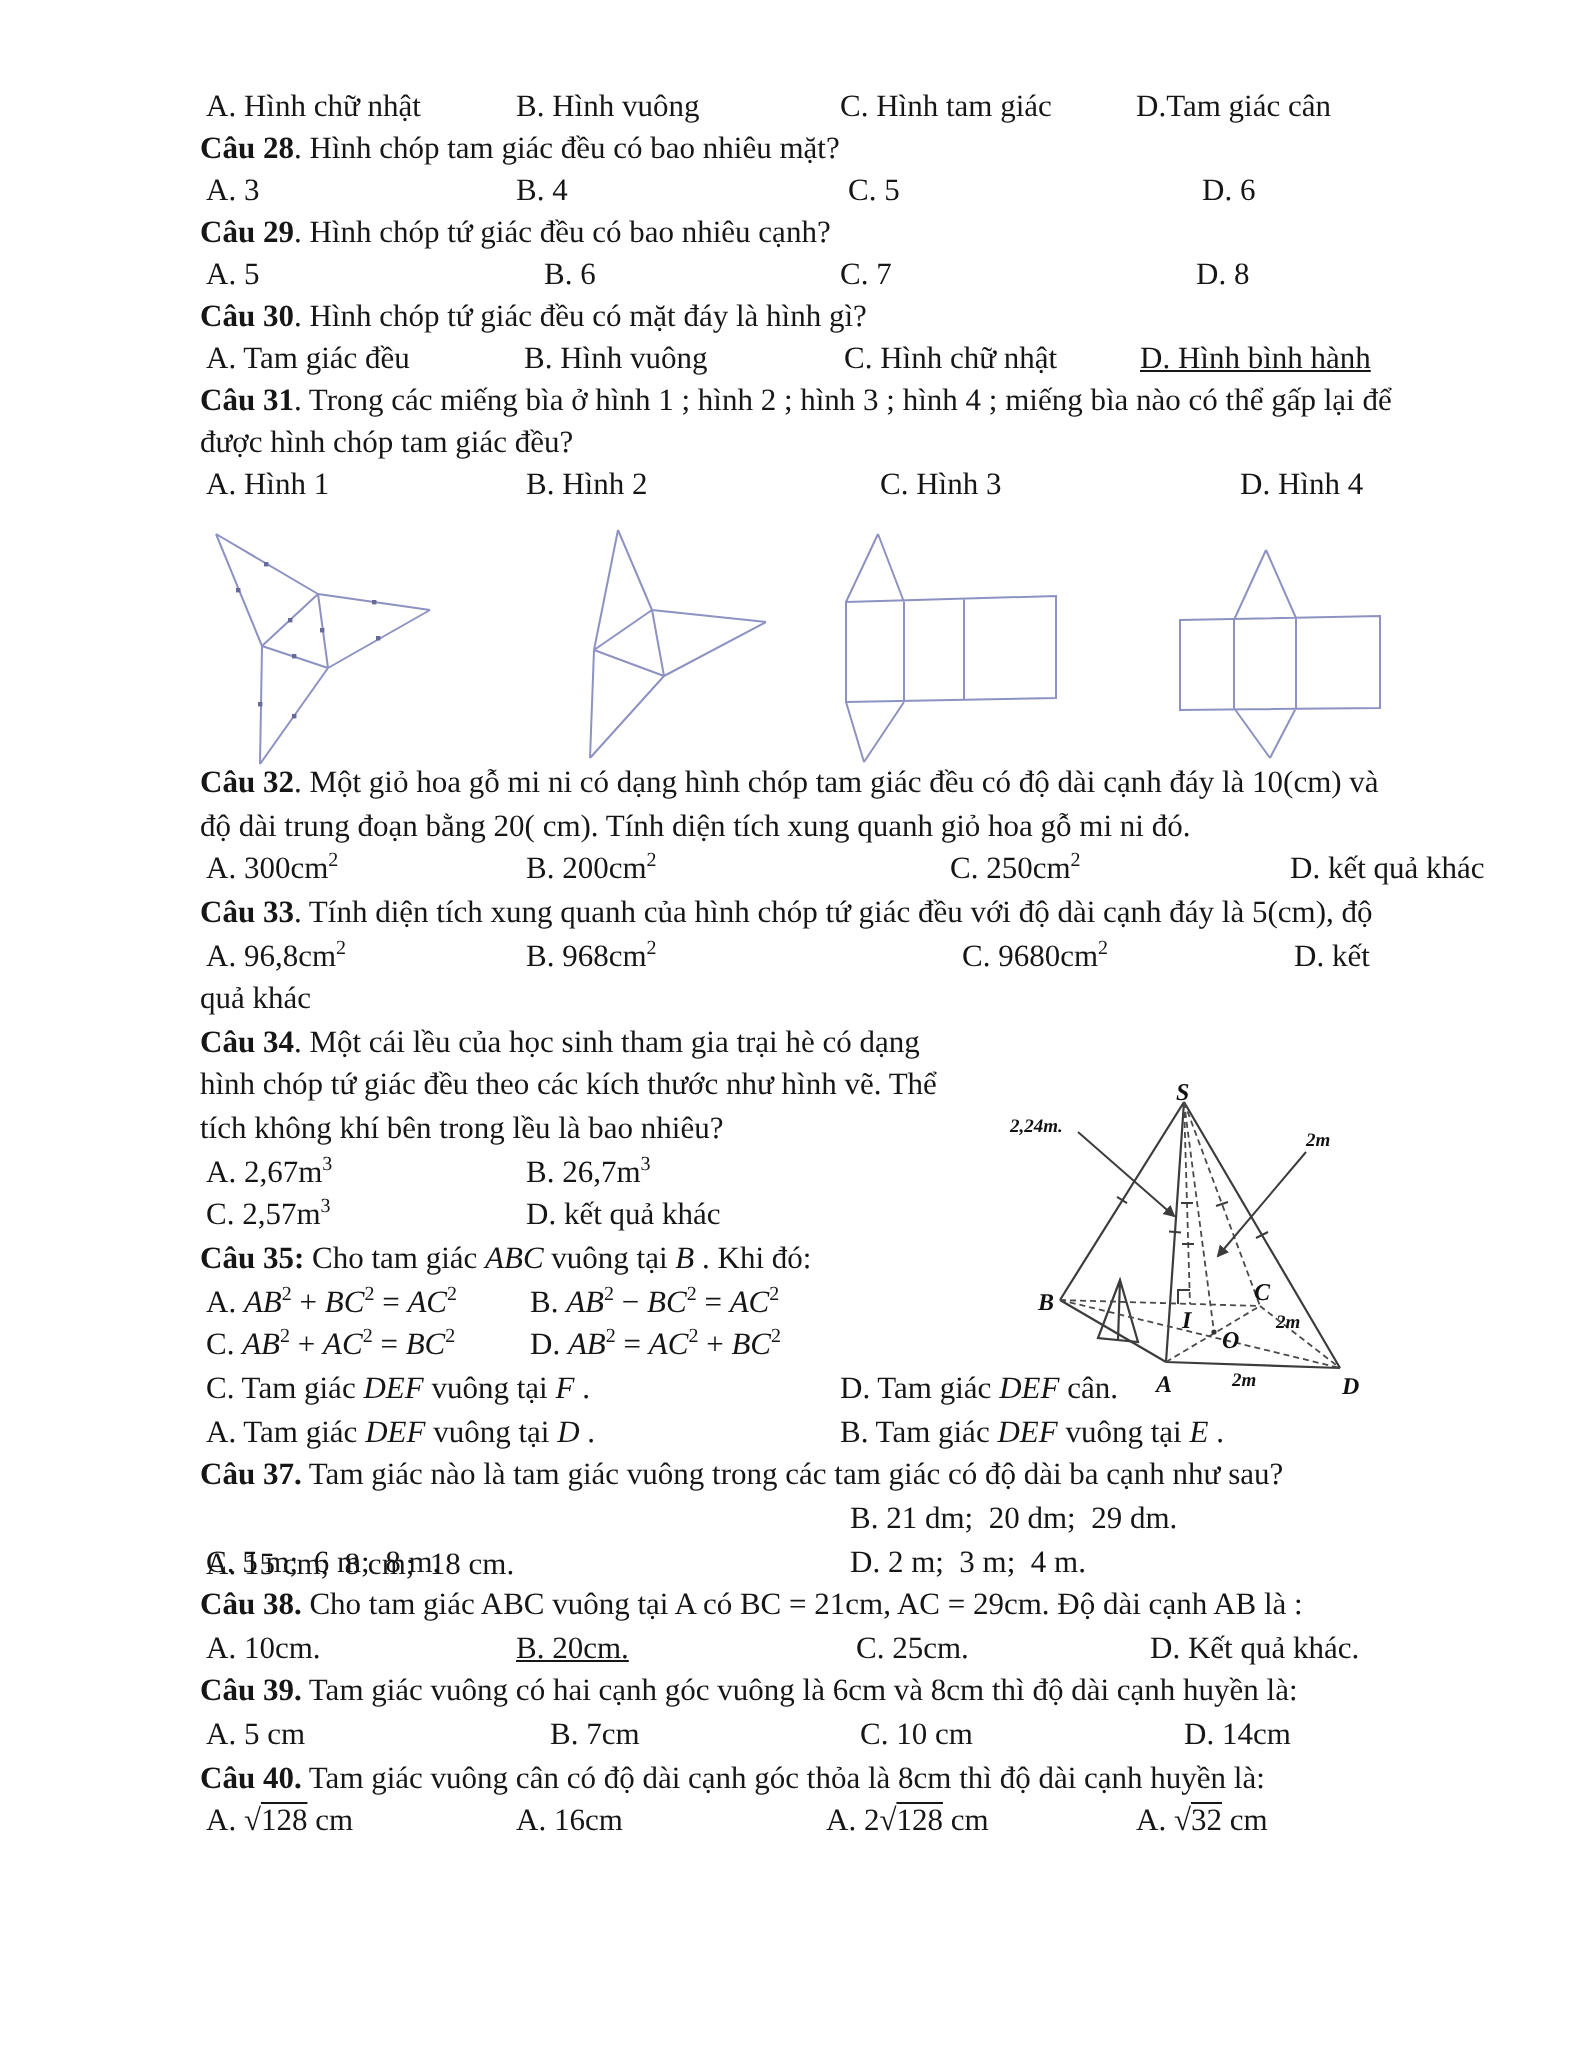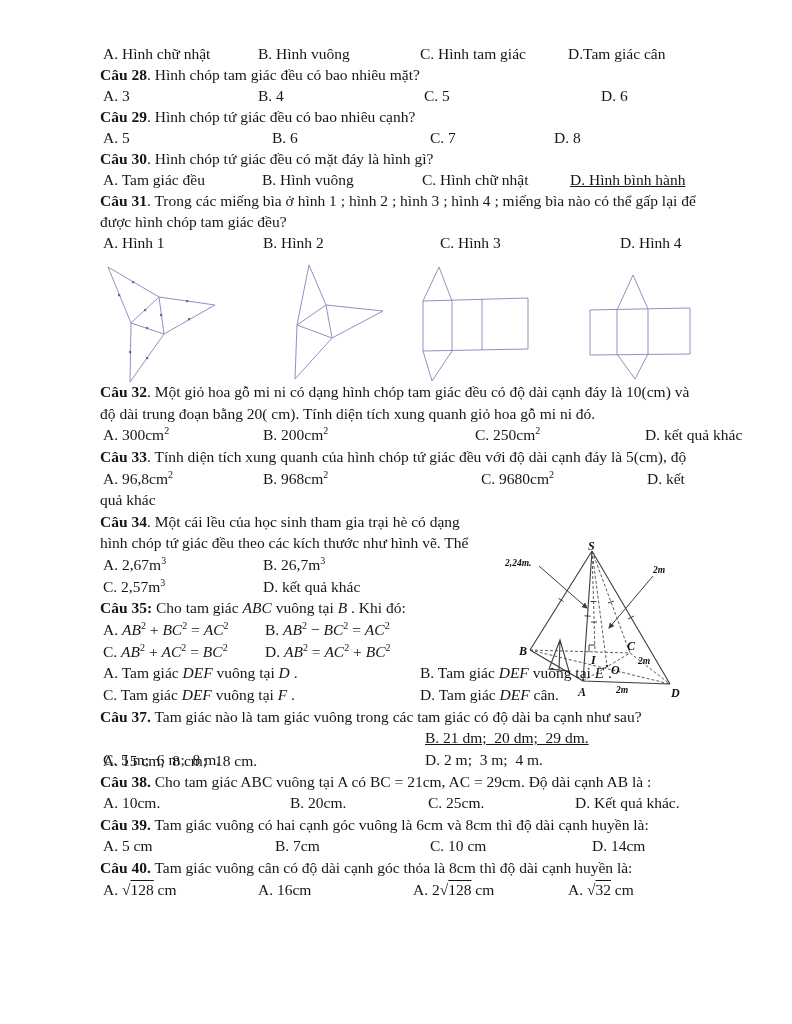--- a/index.html
+++ b/index.html
@@ -68,21 +68,21 @@
       <text class="pylabel" x="150" y="31" font-size="9.5">2m</text>
       <text class="pylabel" x="135" y="122" font-size="9.5">2m</text>
       <text class="pylabel" x="113" y="151" font-size="9.5">2m</text>
     </g>
   </svg>
 
 <div class="ln lna"><span class="opt" style="left: 3px;"><span>A. Hình chữ nhật</span></span><span class="opt" style="left: 158px;"><span>B. Hình vuông</span></span><span class="opt" style="left: 320px;"><span>C. Hình tam giác</span></span><span class="opt" style="left: 468px;"><span>D.Tam giác cân</span></span></div>
     <div class="ln lna"><span class="b">Câu 28</span><span>. Hình chóp tam giác đều có bao nhiêu mặt?</span></div>
     <div class="ln lna"><span class="opt" style="left: 3px;"><span>A. 3</span></span><span class="opt" style="left: 158px;"><span>B. 4</span></span><span class="opt" style="left: 324px;"><span>C. 5</span></span><span class="opt" style="left: 485px; margin-left: 16px;"><span>D. 6</span></span></div>
     <div class="ln lna"><span class="b">Câu 29</span><span>. Hình chóp tứ giác đều có bao nhiêu cạnh?</span></div>
-    <div class="ln lna"><span class="opt" style="left: 3px;"><span>A. 5</span></span><span class="opt" style="left: 172px;"><span>B. 6</span></span><span class="opt" style="left: 330px;"><span>C. 7</span></span><span class="opt" style="left: 454px;"><span>D. 8</span></span></div>
+    <div class="ln lna"><span class="opt" style="left: 3px;"><span>A. 5</span></span><span class="opt" style="left: 172px;"><span>B. 6</span></span><span class="opt" style="left: 320px;"><span>C. 7</span></span><span class="opt" style="left: 498px;"><span>D. 8</span></span></div>
     <div class="ln lna"><span class="b">Câu 30</span><span>. Hình chóp tứ giác đều có mặt đáy là hình gì?</span></div>
     <div class="ln lna"><span class="opt" style="left: 3px;"><span>A. Tam giác đều</span></span><span class="opt" style="left: 162px;"><span>B. Hình vuông</span></span><span class="opt" style="left: 322px;"><span>C. Hình chữ nhật</span></span><span class="opt" style="left: 470px; text-decoration: underline;"><span>D. Hình bình hành</span></span></div>
     <div class="ln lna"><span class="b">Câu 31</span><span>. Trong các miếng bìa ở hình 1 ; hình 2 ; hình 3 ; hình 4 ; miếng bìa nào có thể gấp lại để</span></div>
     <div class="ln lna"><span>được hình chóp tam giác đều?</span></div>
     <div class="ln lna"><span class="opt" style="left: 3px;"><span>A. Hình 1</span></span><span class="opt" style="left: 163px;"><span>B. Hình 2</span></span><span class="opt" style="left: 340px;"><span>C. Hình 3</span></span><span class="opt" style="left: 520px;"><span>D. Hình 4</span></span></div>
     <div id="figrow">
     <svg style="left:-10px;top:7px" width="132" height="126" viewBox="0 0 132 126">
       <path class="netline" d="M18 7 L69 37 M18 7 L41 63 M69 37 L41 63 M69 37 L74 74 M41 63 L74 74 M69 37 L125 45 M125 45 L74 74 M41 63 L40 122 M40 122 L74 74"></path>
       <g>
         <rect class="netdot" x="42" y="21" width="2.2" height="2.2"></rect>
@@ -107,29 +107,30 @@
     </svg>
   </div>
     <div class="ln lnb"><span class="b">Câu 32</span><span>. Một giỏ hoa gỗ mi ni có dạng hình chóp tam giác đều có độ dài cạnh đáy là 10(cm) và</span></div>
     <div class="ln lnb"><span>độ dài trung đoạn bằng 20( cm). Tính diện tích xung quanh giỏ hoa gỗ mi ni đó.</span></div>
     <div class="ln lnb"><span class="opt" style="left: 3px;"><span>A. 300cm</span><span class="sup">2</span></span><span class="opt" style="left: 163px;"><span>B. 200cm</span><span class="sup">2</span></span><span class="opt" style="left: 375px;"><span>C. 250cm</span><span class="sup">2</span></span><span class="opt" style="left: 545px;"><span>D. kết quả khác</span></span></div>
     <div class="ln lnb"><span class="b">Câu 33</span><span>. Tính diện tích xung quanh của hình chóp tứ giác đều với độ dài cạnh đáy là 5(cm), độ</span></div>
     <div class="ln lnb"><span class="opt" style="left: 3px;"><span>A. 96,8cm</span><span class="sup">2</span></span><span class="opt" style="left: 163px;"><span>B. 968cm</span><span class="sup">2</span></span><span class="opt" style="left: 381px;"><span>C. 9680cm</span><span class="sup">2</span></span><span class="opt" style="left: 547px;"><span>D. kết</span></span></div>
     <div class="ln lnb"><span>quả khác</span></div>
     <div class="ln lnb"><span class="b">Câu 34</span><span>. Một cái lều của học sinh tham gia trại hè có dạng</span></div>
     <div class="ln lnb"><span>hình chóp tứ giác đều theo các kích thước như hình vẽ. Thể</span></div>
+    <div class="ln lnb"><span>tích không khí bên trong lều là bao nhiêu?</span></div>
     <div class="ln lnb"><span class="opt" style="left: 3px;"><span>A. 2,67m</span><span class="sup">3</span></span><span class="opt" style="left: 163px;"><span>B. 26,7m</span><span class="sup">3</span></span></div>
     <div class="ln lnb"><span class="opt" style="left: 3px;"><span>C. 2,57m</span><span class="sup">3</span></span><span class="opt" style="left: 163px;"><span>D. kết quả khác</span></span></div>
     <div class="ln lnb"><span class="b">Câu 35:</span><span> Cho tam giác </span><span class="i">ABC</span><span> vuông tại </span><span class="i">B</span><span> . Khi đó:</span></div>
     <div class="ln lnb"><span class="opt" style="left: 3px;"><span>A. </span><span class="i">AB</span><span class="sup">2</span><span> + </span><span class="i">BC</span><span class="sup">2</span><span> = </span><span class="i">AC</span><span class="sup">2</span></span><span class="opt" style="left: 165px;"><span>B. </span><span class="i">AB</span><span class="sup">2</span><span> − </span><span class="i">BC</span><span class="sup">2</span><span> = </span><span class="i">AC</span><span class="sup">2</span></span></div>
     <div class="ln lnb"><span class="opt" style="left: 3px;"><span>C. </span><span class="i">AB</span><span class="sup">2</span><span> + </span><span class="i">AC</span><span class="sup">2</span><span> = </span><span class="i">BC</span><span class="sup">2</span></span><span class="opt" style="left: 165px;"><span>D. </span><span class="i">AB</span><span class="sup">2</span><span> = </span><span class="i">AC</span><span class="sup">2</span><span> + </span><span class="i">BC</span><span class="sup">2</span></span></div>
+    <div class="ln lnb"><span class="opt" style="left: 3px;"><span>C. Tam giác </span><span class="i">DEF</span><span> vuông tại </span><span class="i">F</span><span> .</span></span><span class="opt" style="left: 320px;"><span>D. Tam giác </span><span class="i">DEF</span><span> cân.</span></span></div>
     <div class="ln lnb"><span class="opt" style="left: 3px;"><span>A. Tam giác </span><span class="i">DEF</span><span> vuông tại </span><span class="i">D</span><span> .</span></span><span class="opt" style="left: 320px;"><span>B. Tam giác </span><span class="i">DEF</span><span> vuông tại </span><span class="i">E</span><span> .</span></span></div>
-    <div class="ln lnb"><span class="opt" style="left: 3px;"><span>C. Tam giác </span><span class="i">DEF</span><span> vuông tại </span><span class="i">F</span><span> .</span></span><span class="opt" style="left: 320px;"><span>D. Tam giác </span><span class="i">DEF</span><span> cân.</span></span></div>
     <div class="ln lnb"><span class="b">Câu 37.</span><span> Tam giác nào là tam giác vuông trong các tam giác có độ dài ba cạnh như sau?</span></div>
-    <div class="ln lnb"><span class="opt" style="left: 3px; margin-top: 23px;"><span>A. 15 cm;  8 cm;  18 cm.</span></span><span class="opt" style="left: 325px; text-decoration: underline;"><span>B. 21 dm;  20 dm;  29 dm.</span></span></div>
+    <div class="ln lnb"><span class="opt" style="left: 3px; margin-top: 23px;"><span>A. 15 cm;  8 cm;  18 cm.</span></span><span class="opt" style="left: 325px;"><span>B. 21 dm;  20 dm;  29 dm.</span></span></div>
     <div class="ln lnb"><span class="opt" style="left: 3px;"><span>C. 5 m;  6 m;  8 m.</span></span><span class="opt" style="left: 325px;"><span>D. 2 m;  3 m;  4 m.</span></span></div>
     <div class="ln lnb"><span class="b">Câu 38.</span><span> Cho tam giác ABC vuông tại A có BC = 21cm, AC = 29cm. Độ dài cạnh AB là :</span></div>
-    <div class="ln lnb"><span class="opt" style="left: 3px;"><span>A. 10cm.</span></span><span class="opt" style="left: 190px;"><span>B. 20cm.</span></span><span class="opt" style="left: 328px;"><span>C. 25cm.</span></span><span class="opt" style="left: 475px;"><span>D. Kết quả khác.</span></span></div>
+    <div class="ln lnb"><span class="opt" style="left: 3px;"><span>A. 10cm.</span></span><span class="opt" style="left: 158px; text-decoration: underline;"><span>B. 20cm.</span></span><span class="opt" style="left: 328px;"><span>C. 25cm.</span></span><span class="opt" style="left: 475px;"><span>D. Kết quả khác.</span></span></div>
     <div class="ln lnb"><span class="b">Câu 39.</span><span> Tam giác vuông có hai cạnh góc vuông là 6cm và 8cm thì độ dài cạnh huyền là:</span></div>
     <div class="ln lnb"><span class="opt" style="left: 3px;"><span>A. 5 cm</span></span><span class="opt" style="left: 175px;"><span>B. 7cm</span></span><span class="opt" style="left: 330px;"><span>C. 10 cm</span></span><span class="opt" style="left: 492px;"><span>D. 14cm</span></span></div>
     <div class="ln lnb"><span class="b">Câu 40.</span><span> Tam giác vuông cân có độ dài cạnh góc thỏa là 8cm thì độ dài cạnh huyền là:</span></div>
     <div class="ln lnb"><span class="opt" style="left: 3px;"><span>A. </span><span>√</span><span class="ov">128</span><span> cm</span></span><span class="opt" style="left: 158px;"><span>A. 16cm</span></span><span class="opt" style="left: 313px;"><span>A. 2</span><span>√</span><span class="ov">128</span><span> cm</span></span><span class="opt" style="left: 468px;"><span>A. </span><span>√</span><span class="ov">32</span><span> cm</span></span></div>
   </div>
 
 </body></html>

